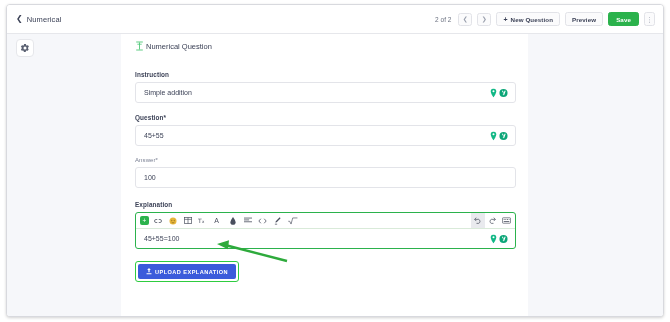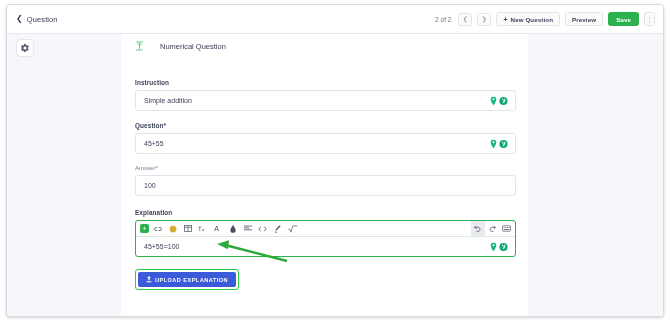--- a/index.html
+++ b/index.html
@@ -172,22 +172,22 @@
   .form-inner {
     position: absolute;
     left: 14px;
     top: 7px;
     width: 381px;
   }
 
   .qtype-row {
     display: flex;
     align-items: center;
-    gap: 16px;
-    margin-bottom: 28px;
+    gap: 2px;
+    margin-bottom: 20px;
   }
   .qtype-label {
     font-size: 7.5px;
     color: #3c4257;
   }
 
   .field-label {
     font-size: 6.4px;
     font-weight: bold;
     color: #3c4257;
@@ -315,21 +315,21 @@
   svg { display: block; }
 </style>
 </head>
 <body>
 
 <div class="app-frame">
 
   <div class="topbar">
     <div class="back-link">
       <span class="chev-left">❮</span>
-      <span>Question</span>
+      <span>Numerical</span>
     </div>
 
     <div class="topbar-right">
       <span class="page-count">2 of 2</span>
 
       <div class="nav-btn">❮</div>
       <div class="nav-btn">❯</div>
 
       <div class="tb-btn">
         <span class="plus-glyph">+</span>

